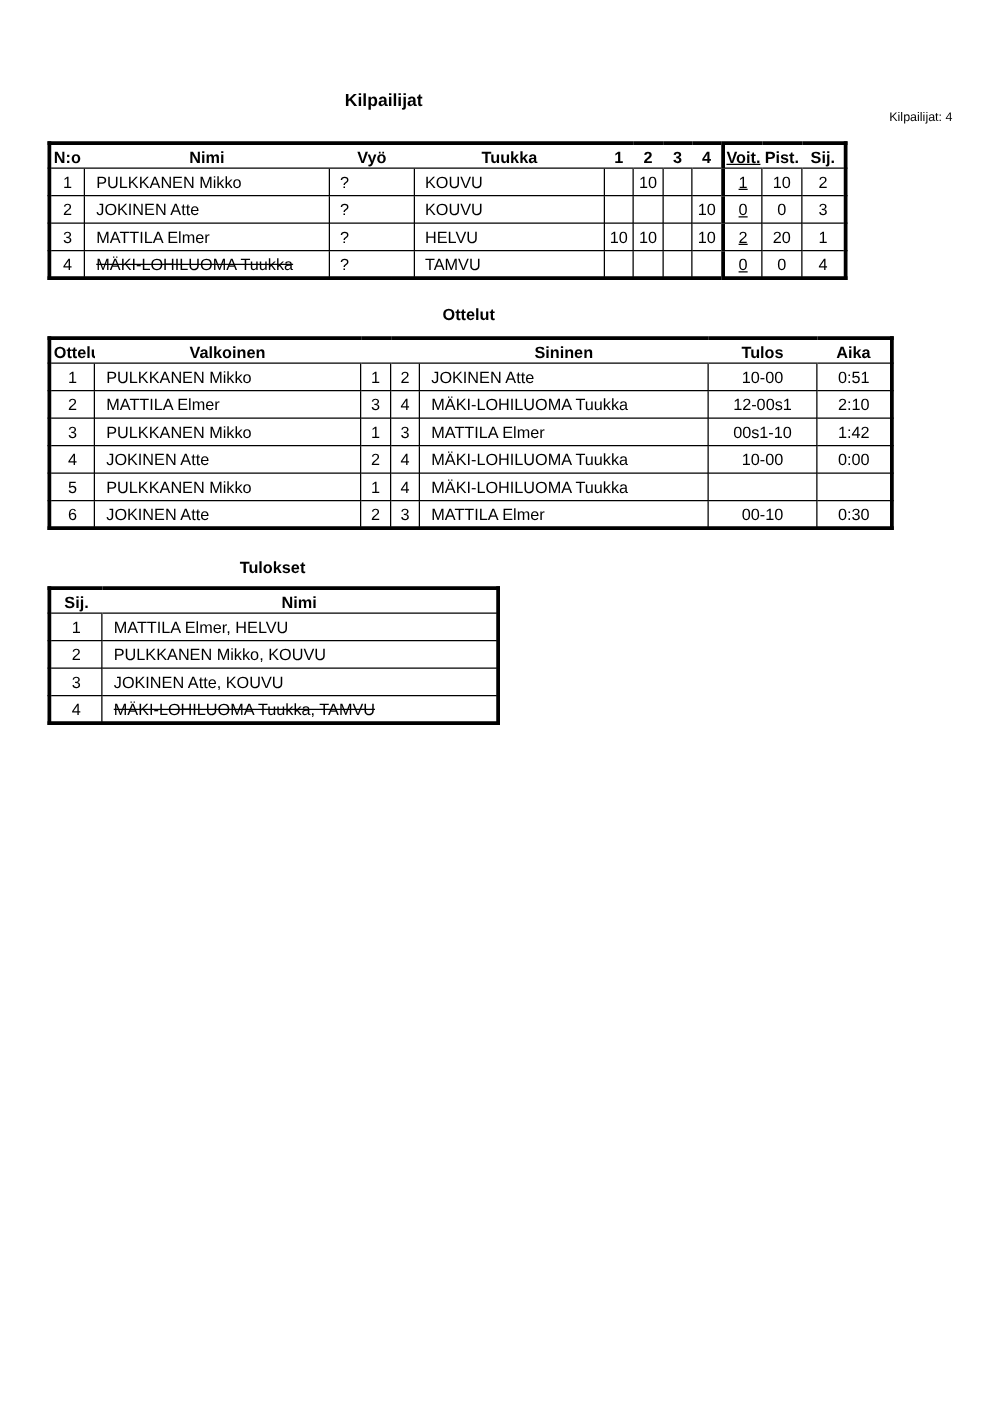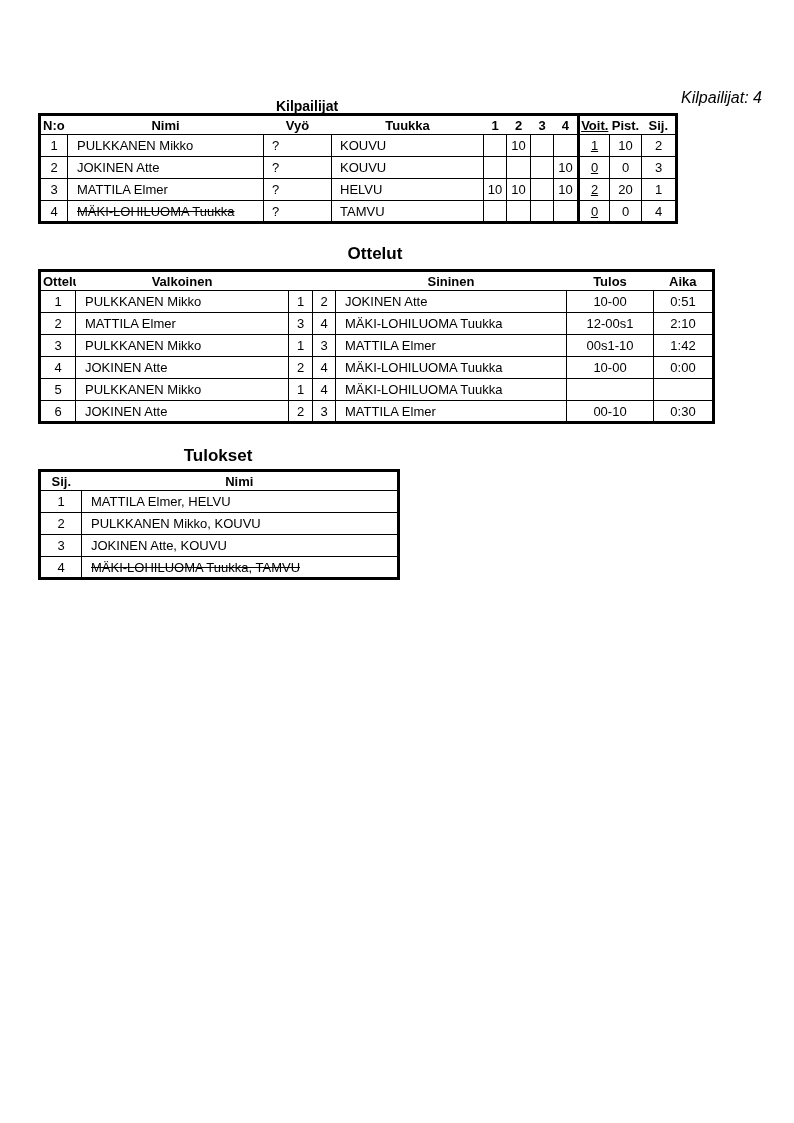--- a/index.html
+++ b/index.html
@@ -12,29 +12,29 @@
     overflow: hidden;
   }
   .page { position: absolute; inset: 0; background: #ffffff; }
 
   .title {
     position: absolute; top: 55px; left: 0; width: 794px;
     text-align: center; font-size: 23px; font-weight: bold;
     white-space: pre; letter-spacing: -0.2px;
   }
   .subtitle {
-    position: absolute; top: 98px; left: 307px; transform: translateX(-50%);
+    position: absolute; top: 72px; left: 307px; transform: translateX(-50%);
     font-size: 14px; font-weight: bold; white-space: nowrap;
   }
   .participants {
-    position: absolute; top: 89px; right: 32px; font-size: 16px; white-space: nowrap; font-style: italic;
+    position: absolute; top: 89px; right: 32px; font-size: 10px; white-space: nowrap;
   }
   .sec-title {
     position: absolute; transform: translateX(-50%);
-    font-size: 17px; font-weight: bold; white-space: nowrap;
+    font-size: 13px; font-weight: bold; white-space: nowrap;
   }
   #ottelut-title { top: 244px; left: 375px; }
   #tulokset-title { top: 446px; left: 218px; }
 
   table {
     position: absolute;
     border-collapse: collapse; table-layout: fixed;
     border: 3px solid #000;
     background: #fff;
   }

